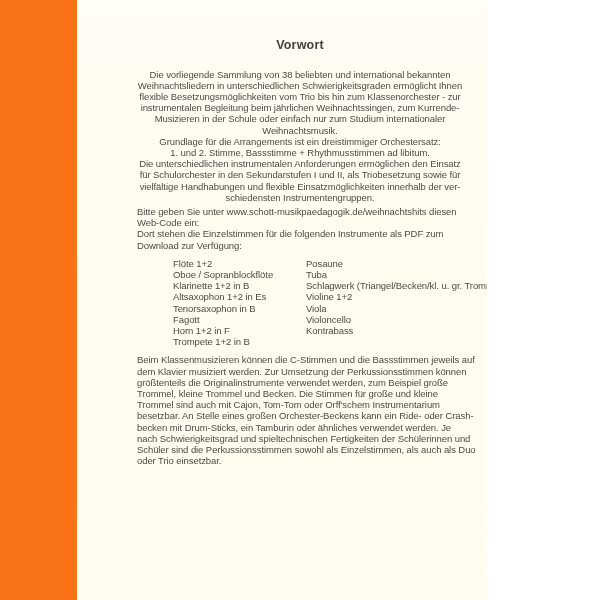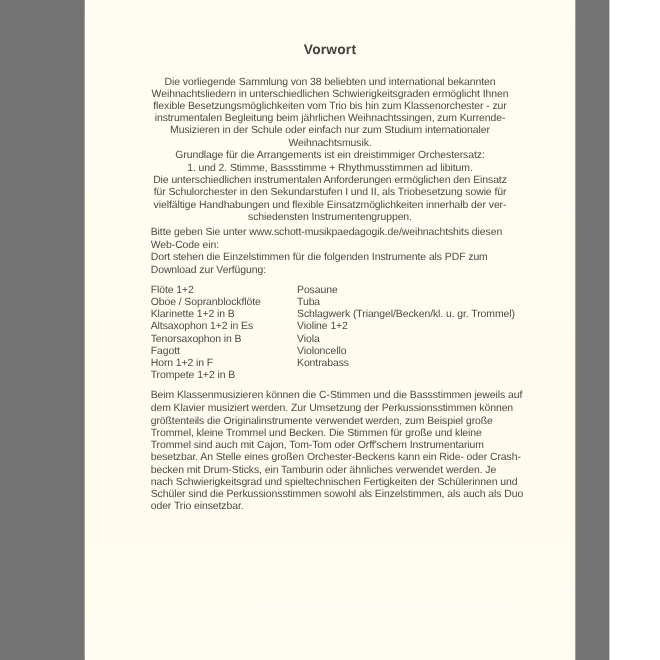--- a/index.html
+++ b/index.html
@@ -4,23 +4,23 @@
 <style>
   html, body {
     margin: 0;
     padding: 0;
     width: 600px;
     height: 600px;
     background: #ffffff;
   }
   .canvas {
     position: relative;
-    width: 554px;
+    width: 487px;
     height: 600px;
-    background: #737373;
+    background: #f97316;
     overflow: hidden;
     font-family: "Liberation Sans", sans-serif;
   }
   .page {
     position: absolute;
     left: 77px;
     top: 0;
     width: 446px;
     height: 600px;
     background: linear-gradient(180deg, #fffdf4 0%, #fffcf0 35%, #fffbee 70%, #fffcf1 100%);
@@ -49,21 +49,21 @@
     color: #4d4a43;
     margin: 0;
   }
   .intro { margin-top: 16.5px; text-align: center; }
   .webcode { margin-top: 3px; }
   .columns {
     margin-top: 7px;
     display: flex;
     align-items: flex-start;
   }
-  .col-left { width: 133px; flex: none; }
+  .col-left { width: 133px; flex: none; margin-left: 36px; }
   .col-right { flex: none; }
   .percussion { margin-top: 7px; }
 </style>
 </head>
 <body>
 
 <div class="canvas">
   <div class="page">
     <div class="content">
 

